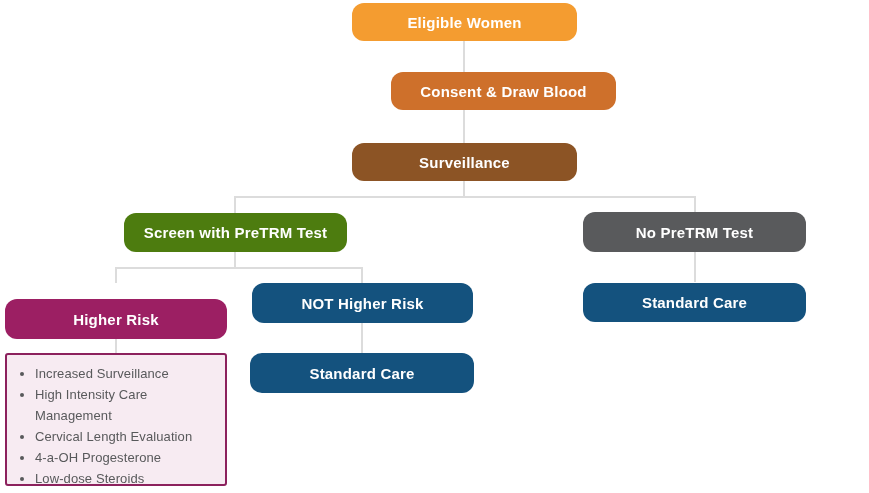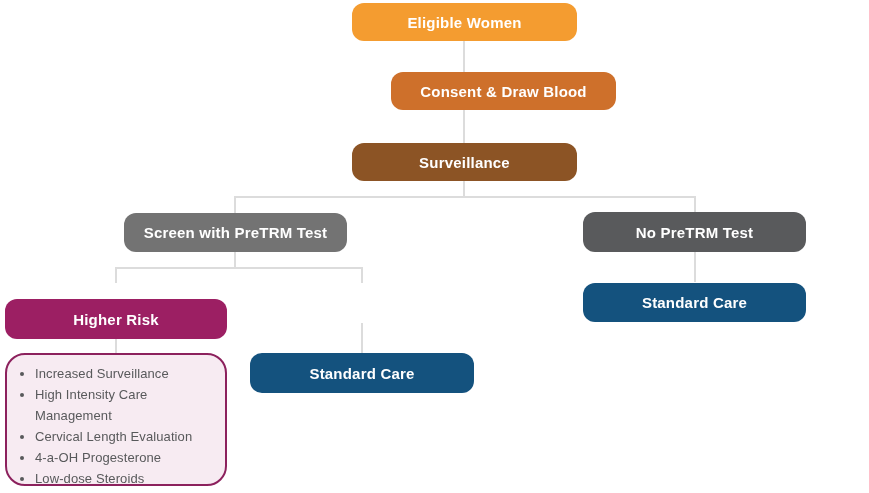--- a/index.html
+++ b/index.html
@@ -29,21 +29,21 @@
     box-sizing: border-box;
   }
   .connector {
     position: absolute;
   }
   .list-box {
     position: absolute;
     box-sizing: border-box;
     border-style: solid;
     border-width: 2px;
-    border-radius: 20px;
+    border-radius: 3px;
     padding: 8px 10px 8px 8px;
   }
   .list-box ul {
     margin: 0;
     padding: 0 0 0 20px;
     list-style: disc;
   }
   .list-box li {
     font-size: 13px;
     line-height: 21px;
@@ -68,26 +68,27 @@
   <div class="connector" style="left: 361px; top: 267px; width: 2px; height: 16px; background-color: rgb(220, 220, 220);"></div>
   <div class="connector" style="left: 115px; top: 323px; width: 2px; height: 30px; background-color: rgb(220, 220, 220);"></div>
   <div class="connector" style="left: 361px; top: 323px; width: 2px; height: 30px; background-color: rgb(220, 220, 220);"></div>
 
   <div class="node" style="left: 352px; top: 3px; width: 225px; height: 38px; background-color: rgb(244, 156, 48);">Eligible Women</div>
 
   <div class="node" style="left: 352px; top: 72px; width: 225px; height: 38px; background-color: rgb(206, 112, 43); margin-left: 39px;">Consent &amp; Draw Blood</div>
 
   <div class="node" style="left: 352px; top: 143px; width: 225px; height: 38px; background-color: rgb(140, 84, 37);">Surveillance</div>
 
-  <div class="node" style="left: 124px; top: 213px; width: 223px; height: 39px; background-color: #737373;">Screen with PreTRM Test</div>
+  <div class="node" style="left: 124px; top: 213px; width: 223px; height: 39px; background-color: #4d7c0f;">Screen with PreTRM Test</div>
 
   <div class="node" style="left: 583px; top: 212px; width: 223px; height: 40px; background-color: rgb(89, 90, 92);">No PreTRM Test</div>
 
   <div class="node" style="left: 5px; top: 283px; width: 222px; height: 40px; background-color: rgb(156, 31, 99); margin-top: 16px;">Higher Risk</div>
 
+  <div class="node" style="left: 252px; top: 283px; width: 221px; height: 40px; background-color: rgb(20, 82, 126);">NOT Higher Risk</div>
 
   <div class="node" style="left: 583px; top: 283px; width: 223px; height: 39px; background-color: rgb(20, 82, 126);">Standard Care</div>
 
   <div class="node" style="left: 250px; top: 353px; width: 224px; height: 40px; background-color: rgb(20, 82, 126);">Standard Care</div>
 
   <div class="list-box" style="left: 5px; top: 353px; width: 222px; height: 133px; background-color: rgb(247, 235, 242); border-color: rgb(140, 33, 93);">
     <ul style="color: rgb(88, 89, 91);">
       <li>Increased Surveillance</li>
       <li>High Intensity Care Management</li>
       <li>Cervical Length Evaluation</li>

